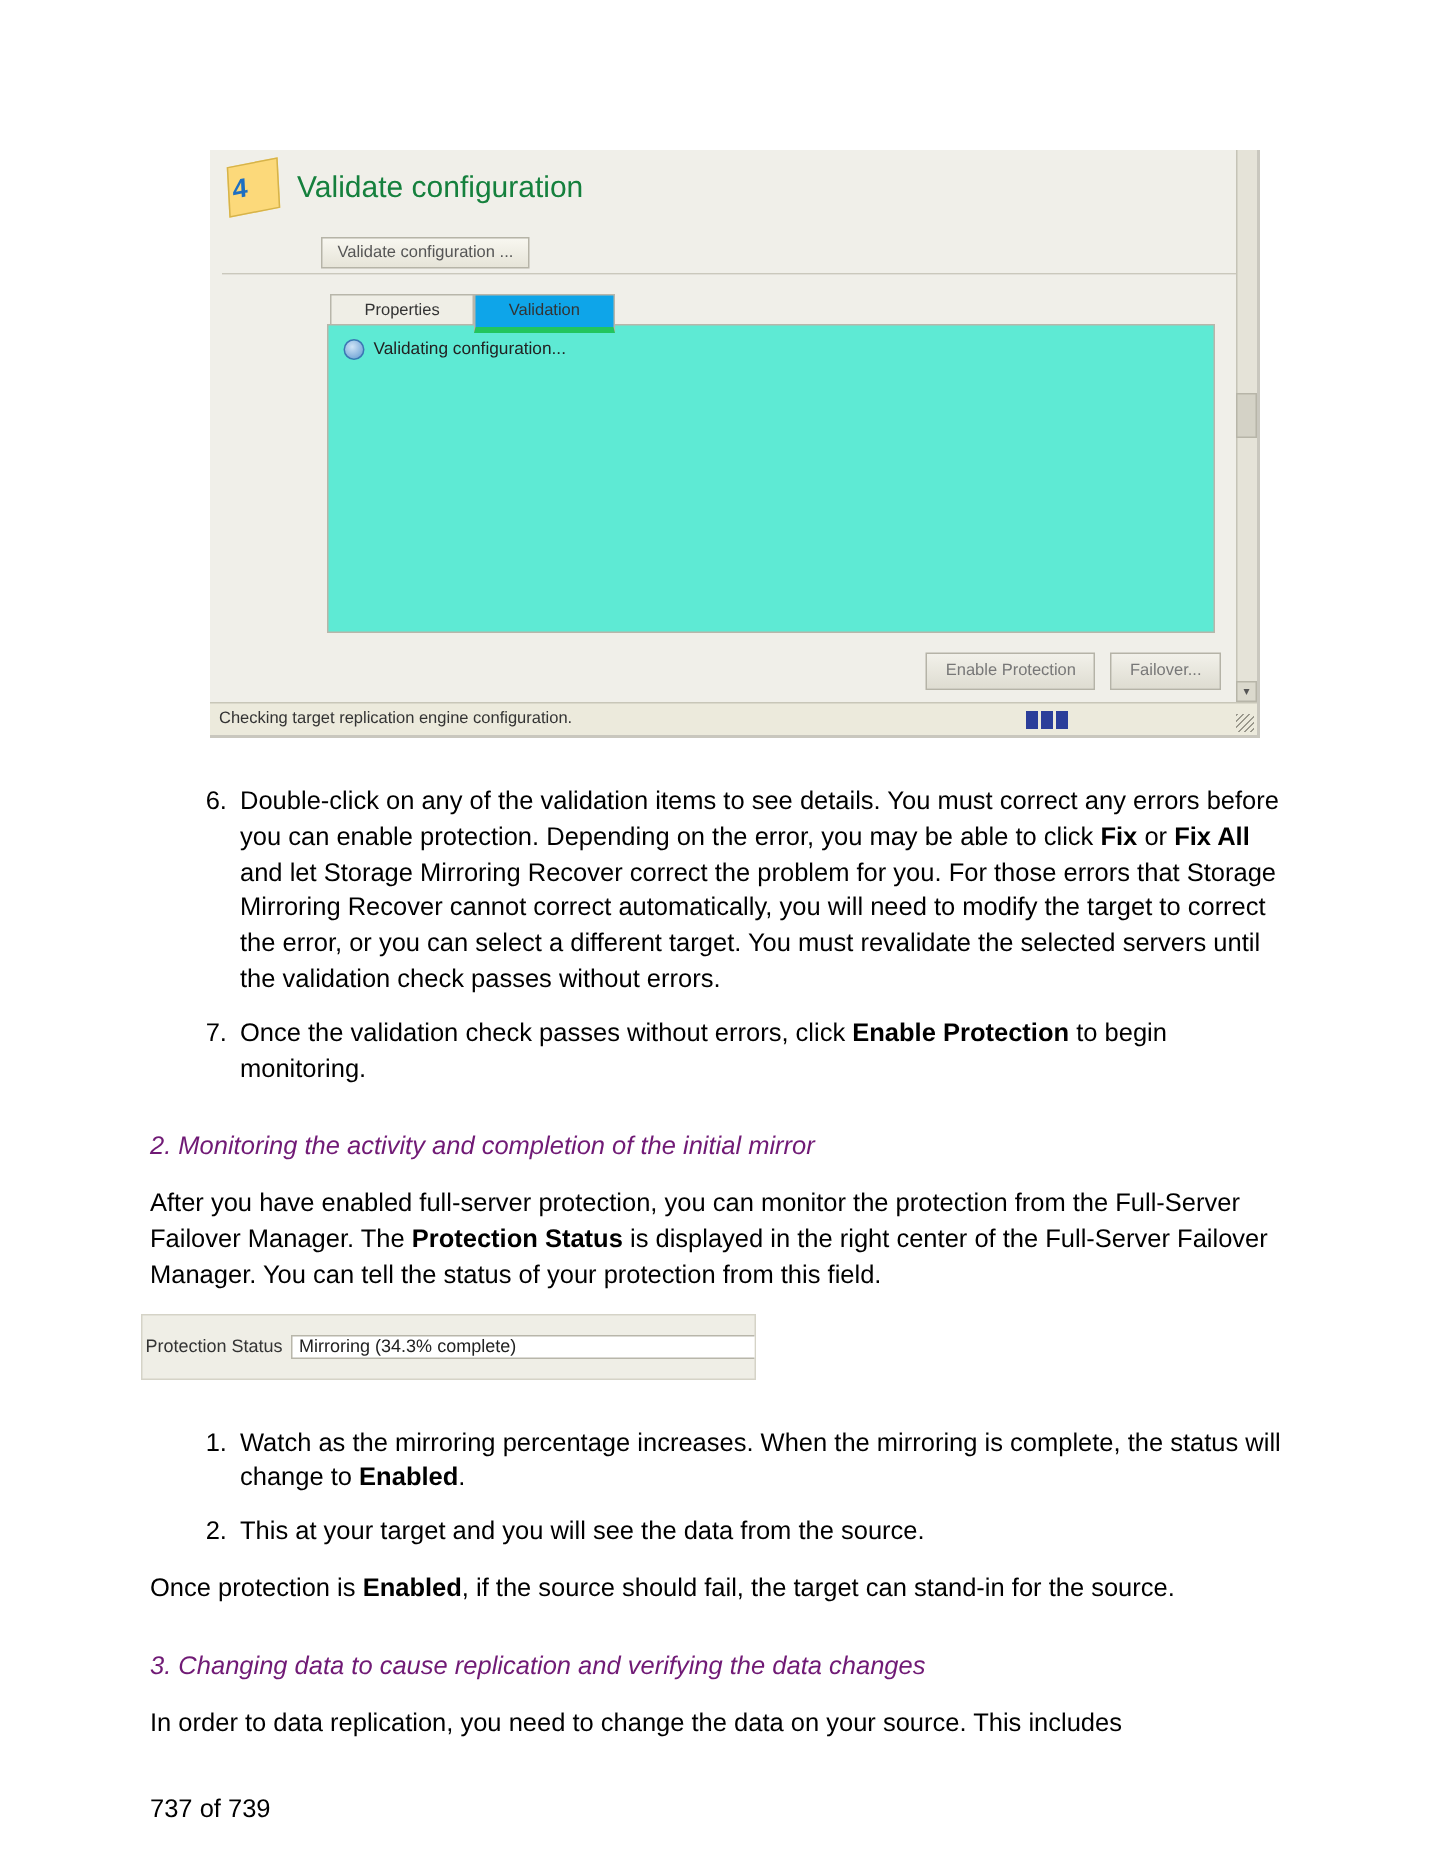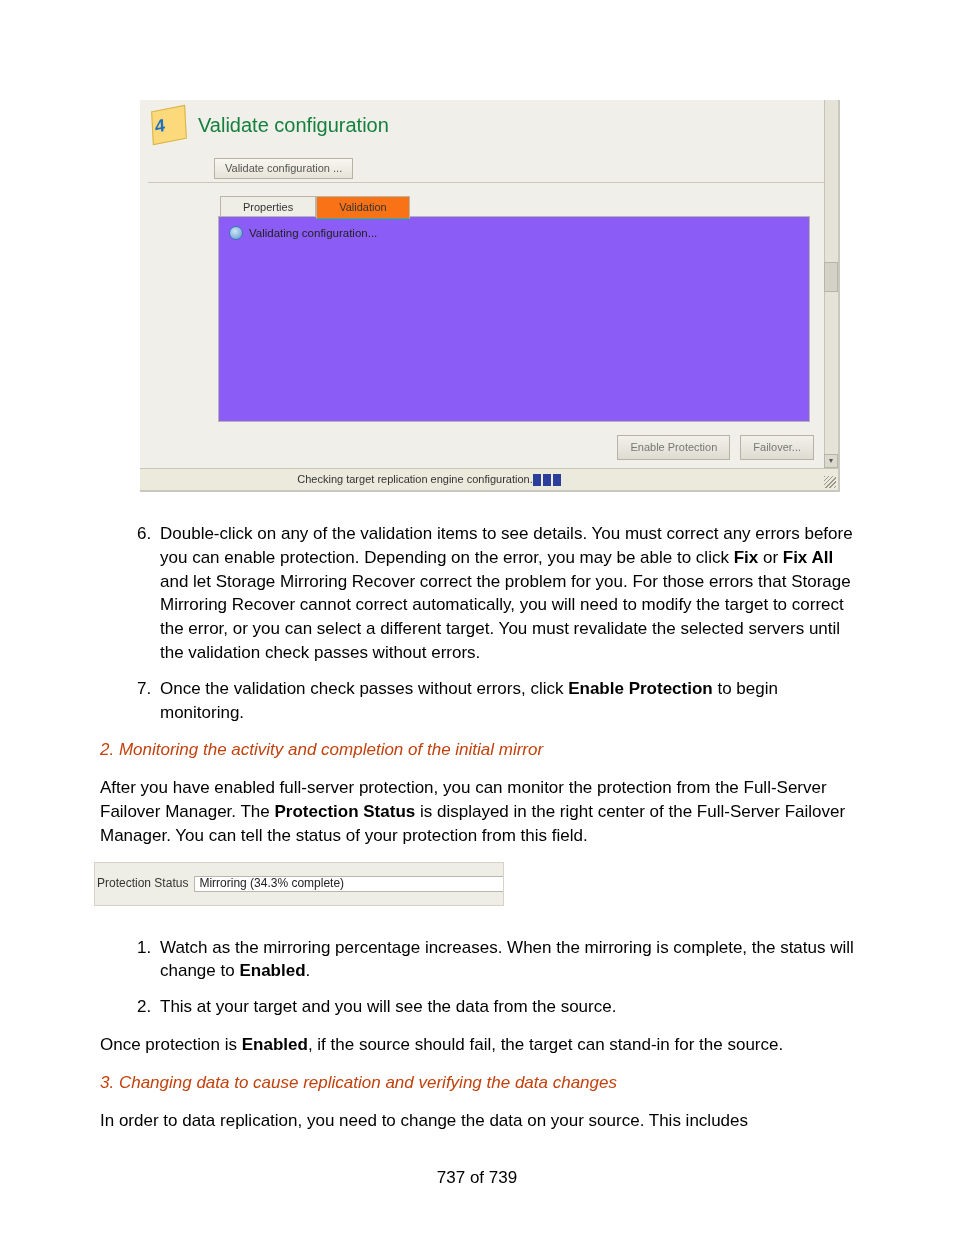--- a/index.html
+++ b/index.html
@@ -76,31 +76,31 @@
   }
   .shot1 .tab {
     padding: 3px 22px;
     font-size: 11px;
     color: #333;
     border: 1px solid #b8b6aa;
     background: #efeee6;
     position: relative;
   }
   .shot1 .tab.active {
-    background: #f97316;
-    border-bottom: 1px solid #22c55e;
+    background: #0ea5e9;
+    border-bottom: 4px solid #22c55e;
     z-index: 1;
   }
   .shot1 .tabbody {
     position: absolute;
     top: 116px;
     left: 78px;
     right: 28px;
     bottom: 68px;
-    background: #8b5cf6;
+    background: #5eead4;
     border: 1px solid #b8b6aa;
   }
   .shot1 .validating {
     position: absolute;
     top: 8px;
     left: 10px;
     font-size: 11.5px;
     color: #222;
     display: flex;
     align-items: center;
@@ -130,21 +130,21 @@
   .shot1 .status {
     position: absolute;
     left: 0;
     right: 0;
     bottom: 0;
     height: 22px;
     background: #eceadc;
     border-top: 1px solid #c8c6b8;
     display: flex;
     align-items: center;
-    justify-content: center;
+    justify-content: space-between;
     font-size: 11px;
     color: #333;
     padding: 0 6px 0 6px;
   }
   .shot1 .progress {
     display: flex;
     gap: 2px;
     margin-right: 120px;
   }
   .shot1 .progress span {
@@ -195,24 +195,24 @@
   ol.numlist {
     list-style: decimal;
     padding-left: 56px;
     margin: 30px 0 14px 0;
   }
   ol.numlist > li {
     margin-bottom: 12px;
     padding-left: 4px;
   }
   .subhead {
-    color: #c2410c;
+    color: #701a75;
     font-style: italic;
     font-size: 17px;
-    margin: 0 0 14px 0;
+    margin: 28px 0 14px 0;
   }
   p.block { margin: 10px 0 14px 0; }
 
   
   .shot2 {
     width: 410px;
     height: 44px;
     margin: 10px 0 14px -6px;
     font-family: Tahoma, Arial, sans-serif;
     font-size: 12px;
@@ -228,21 +228,20 @@
     background: #fff;
     border: 1px solid #b8b6aa;
     border-right: none;
     display: flex;
     align-items: center;
     padding: 0 4px;
     color: #222;
   }
 
   .pagenum {
-    text-align: center;
     font-size: 17px;
     margin-top: 34px;
   }
 </style>
 </head>
 <body>
 
 <div class="shot1">
   <div class="hdr">
     <div class="hdr-icon">4</div>

